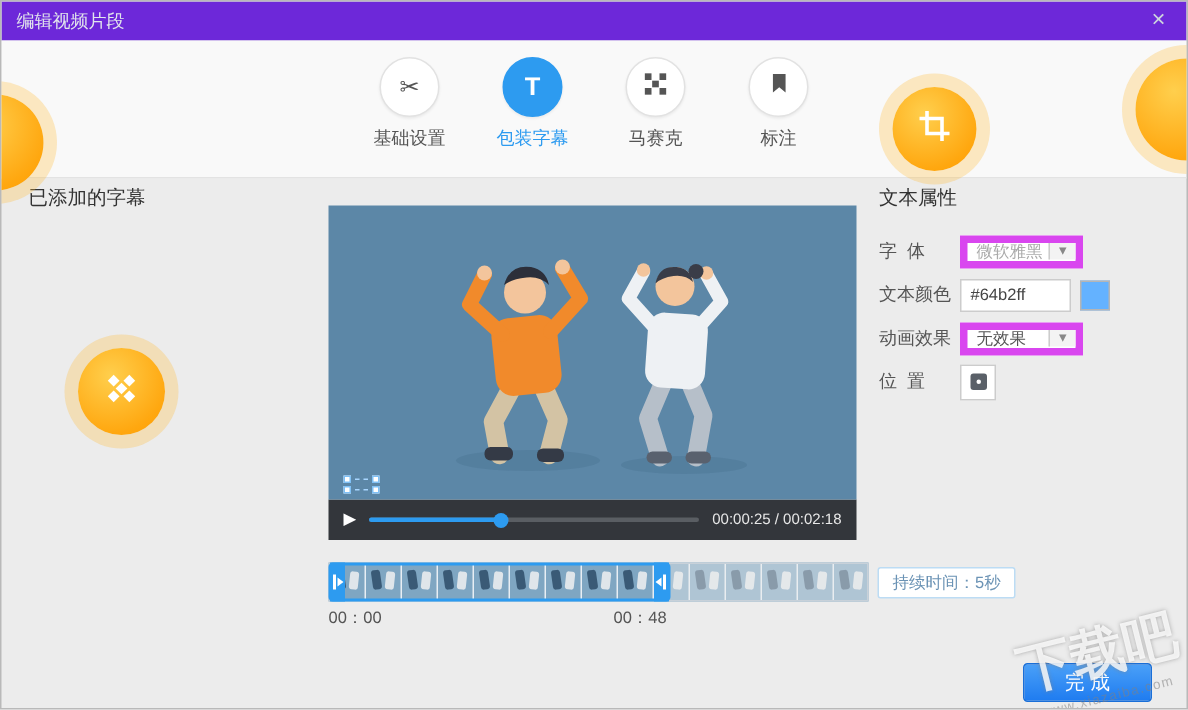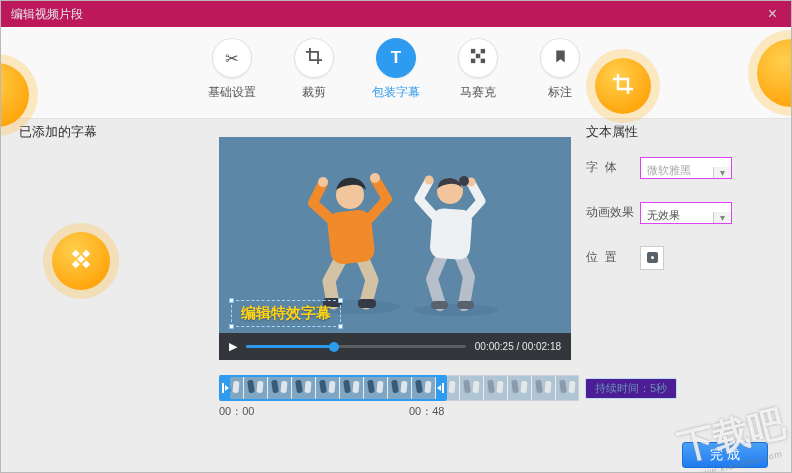--- a/index.html
+++ b/index.html
@@ -1,20 +1,20 @@
 <!DOCTYPE html>
 <html><head>
 <meta charset="utf-8">
 <style>
   * { margin:0; padding:0; box-sizing:border-box; }
   html,body { background:#dcdcdc; font-family:"Liberation Sans","DejaVu Sans",sans-serif; }
   .window { position:relative; width:792px; height:473px; background:#ececec; overflow:hidden; border:1px solid #b9b9b9; }
 
   
-  .titlebar { position:absolute; left:0; top:0; width:100%; height:26px; background:#be185d; display:flex; align-items:center; }
+  .titlebar { position:absolute; left:0; top:0; width:100%; height:26px; background:#6d28d9; display:flex; align-items:center; }
   .titlebar-title { color:#e2e6ec; font-size:12px; padding-left:10px; }
   .titlebar-close { position:absolute; right:10px; top:0; height:26px; line-height:25px; color:#cdd4dd; font-size:16px; cursor:pointer; padding:0 4px; }
 
   
   .toolbar-strip { position:absolute; left:0; top:26px; width:100%; height:92px; background:#f9f9f9; border-bottom:1px solid #e3e3e3; display:flex; justify-content:center; gap:28px; padding-top:11px; }
   .tool { display:flex; flex-direction:column; align-items:center; width:54px; cursor:pointer; }
   .tool-circle { width:40px; height:40px; border-radius:50%; background:#fff; border:1px solid #e2e2e2; box-shadow:0 1px 2px rgba(0,0,0,.07); display:flex; align-items:center; justify-content:center; }
   .tool.active .tool-circle { background:#2d9bf0; border-color:#2d9bf0; }
   .tool-label { margin-top:6px; font-size:12px; color:#555; white-space:nowrap; }
   .tool.active .tool-label { color:#2d9bf0; }
@@ -45,23 +45,23 @@
   .video-controls { height:27px; background:#33363b; display:flex; align-items:center; padding:0 10px; gap:9px; }
   .play-btn { color:#fff; font-size:11px; cursor:pointer; line-height:1; }
   .progress-track { flex:1; height:3px; background:#5a5e63; border-radius:2px; position:relative; cursor:pointer; }
   .progress-fill { height:100%; background:#2d9bf0; border-radius:2px; position:relative; }
   .progress-thumb { position:absolute; right:-5px; top:50%; transform:translateY(-50%); width:10px; height:10px; border-radius:50%; background:#2d9bf0; }
   .time-display { color:#e8e8e8; font-size:10px; white-space:nowrap; }
 
   
   .props { position:absolute; left:585px; top:122px; width:190px; }
   .props-title { font-size:13px; color:#333; margin-bottom:15px; }
-  .prop-row { display:flex; align-items:center; margin-bottom:22px; height:23px; }
+  .prop-row { display:flex; align-items:center; margin-bottom:6px; height:23px; }
   .prop-label { width:54px; font-size:12px; color:#555; white-space:pre; }
-  .select { width:92px; height:22px; border:1px solid #d946ef; background:#fff; display:flex; align-items:flex-end; cursor:pointer; }
+  .select { width:82px; height:22px; border:5px solid #d946ef; background:#fff; display:flex; align-items:center; cursor:pointer; }
   .select-value { flex:1; font-size:11px; display:flex; align-items:center; padding-left:6px; color:#555; }
   .select-value.dim { color:#aaa; }
   .select-arrow { width:18px; border-left:1px solid #ccc; display:flex; align-items:center; justify-content:center; color:#888; font-size:10px; background:#f3f3f3; }
   .color-input { width:74px; height:22px; border:1px solid #ccc; background:#fff; font-size:11px; color:#444; display:flex; align-items:center; padding-left:6px; }
   .color-swatch { width:20px; height:20px; border:1px solid #b5b5b5; margin-left:6px; cursor:pointer; }
   .stepper { width:100px; height:22px; border:1px solid #ccc; background:#fff; display:flex; }
   .stepper-btn { width:22px; display:flex; align-items:center; justify-content:center; color:#666; font-size:13px; cursor:pointer; }
   .stepper-btn.minus { border-right:1px solid #ccc; }
   .stepper-btn.plus { border-left:1px solid #ccc; }
   .stepper-value { flex:1; display:flex; align-items:center; justify-content:center; font-size:11px; color:#444; }
@@ -77,21 +77,21 @@
   .tl-cell i:first-child { left:4px; top:4px; width:6px; height:13px; background:#3a5a76; border-radius:2px; transform:rotate(-8deg); }
   .tl-cell i:last-child { left:13px; top:5px; width:6px; height:12px; background:#dfe5ea; border-radius:2px; transform:rotate(6deg); }
   .tl-dim { position:absolute; left:63%; right:0; top:0; bottom:0; background:rgba(236,236,236,.45); }
   .tl-selection { position:absolute; left:0; top:-1px; bottom:-1px; width:63%; border-top:2px solid #2d9bf0; border-bottom:2px solid #2d9bf0; }
   .tl-handle { position:absolute; top:-2px; bottom:-2px; width:11px; background:#2d9bf0; display:flex; align-items:center; justify-content:center; cursor:ew-resize; }
   .tl-handle.left { left:-1px; border-radius:3px 0 0 3px; }
   .tl-handle.right { right:-1px; border-radius:0 3px 3px 0; }
   .h-bar { width:2px; height:10px; background:#fff; margin:0 1px; }
   .h-arrow-r { width:0; height:0; border-top:3.5px solid transparent; border-bottom:3.5px solid transparent; border-left:4.5px solid #fff; }
   .h-arrow-l { width:0; height:0; border-top:3.5px solid transparent; border-bottom:3.5px solid transparent; border-right:4.5px solid #fff; }
-  .tl-tooltip { position:absolute; left:584px; top:377px; background:#4c1d95; border:1px solid #bcdcf4; color:#6b93b5; font-size:11px; padding:2px 9px; border-radius:2px; white-space:nowrap; }
+  .tl-tooltip { position:absolute; left:584px; top:377px; background:#ffffff; border:1px solid #bcdcf4; color:#6b93b5; font-size:11px; padding:2px 9px; border-radius:2px; white-space:nowrap; }
   .tl-time { position:absolute; top:403px; font-size:11px; color:#555; }
   .tl-time.t0 { left:218px; } .tl-time.t48 { left:408px; }
 
   
   .done-btn { position:absolute; left:681px; top:441px; width:86px; height:26px; background:linear-gradient(#4aa0f8,#1f7cf0); border:1px solid #1a6fd8; border-radius:3px; color:#fff; font-size:13px; letter-spacing:4px; display:flex; align-items:center; justify-content:center; padding-left:4px; cursor:pointer; }
 
   
   .decor { position:absolute; border-radius:50%; background:radial-gradient(circle at 38% 32%, #ffcf4d, #ffa70f 72%, #ff9d00); box-shadow:0 0 0 9px rgba(255,190,60,.30); display:flex; align-items:center; justify-content:center; z-index:40; }
   .decor-left { width:64px; height:64px; left:-36px; top:62px; }
   .decor-toolbar { width:56px; height:56px; left:594px; top:57px; }
@@ -112,28 +112,20 @@
     <span class="titlebar-title">编辑视频片段</span>
     <span class="titlebar-close">×</span>
   </div>
 
   <div class="toolbar-strip">
     <div class="tool">
       <div class="tool-circle">
         <span class="glyph-scissors">✂</span>
       </div>
       <div class="tool-label">基础设置</div>
-    </div>
-    <div class="tool">
-      <div class="tool-circle">
-        <span><svg viewBox="0 0 20 20" width="18" height="18">
-              <path d="M5.5 1 v13.5 H19 M1 5.5 h13.5 V19" fill="none" stroke="#555" stroke-width="2"></path>
-            </svg></span>
-      </div>
-      <div class="tool-label">裁剪</div>
     </div>
     <div class="tool active">
       <div class="tool-circle">
         <span class="glyph-T">T</span>
       </div>
       <div class="tool-label">包装字幕</div>
     </div>
     <div class="tool">
       <div class="tool-circle">
         <span><svg viewBox="0 0 18 18" width="16" height="16">
@@ -185,21 +177,20 @@
         <rect x="212" y="72" width="40" height="50" rx="11" fill="#eef1f4" transform="rotate(4 232 97)"></rect>
         <path d="M218 82 L200 62 L210 44" stroke="#eef1f4" stroke-width="9" fill="none" stroke-linecap="round" stroke-linejoin="round"></path>
         <path d="M246 82 L262 64 L252 46" stroke="#eef1f4" stroke-width="9" fill="none" stroke-linecap="round" stroke-linejoin="round"></path>
         <circle cx="210" cy="43" r="4.5" fill="#f3c59c"></circle>
           <circle cx="252" cy="45" r="4.5" fill="#f3c59c"></circle>
         <circle cx="231" cy="54" r="13" fill="#f3c59c"></circle>
         <path d="M218 52 q2 -12 14 -11 q9 1 11 10 q-5 -5 -13 -4 q-8 1 -12 5 z" fill="#3a3d48"></path>
         <circle cx="245" cy="44" r="5" fill="#3a3d48"></circle>
       </svg>
       <div class="subtitle-box">
-        <span>编辑特效字幕</span>
         <span class="hnd tl"></span>
         <span class="hnd tr"></span>
         <span class="hnd bl"></span>
         <span class="hnd br"></span>
       </div>
     </div>
     <div class="video-controls">
       <span class="play-btn">▶</span>
       <div class="progress-track">
         <div class="progress-fill" style="width: 40%;">
@@ -211,20 +202,25 @@
   </div>
 
   <div class="props">
     <div class="props-title">文本属性</div>
     <div class="prop-row">
       <span class="prop-label">字  体</span>
       <div class="select">
         <span class="select-value dim">微软雅黑</span>
         <span class="select-arrow">▾</span>
       </div>
+    </div>
+    <div class="prop-row">
+      <span class="prop-label">文本颜色</span>
+      <div class="color-input">#64b2ff</div>
+      <div class="color-swatch" style="background-color: rgb(100, 178, 255);"></div>
     </div>
     <div class="prop-row">
       <span class="prop-label">动画效果</span>
       <div class="select">
         <span class="select-value">无效果</span>
         <span class="select-arrow">▾</span>
       </div>
     </div>
     <div class="prop-row">
       <span class="prop-label">位  置</span>

